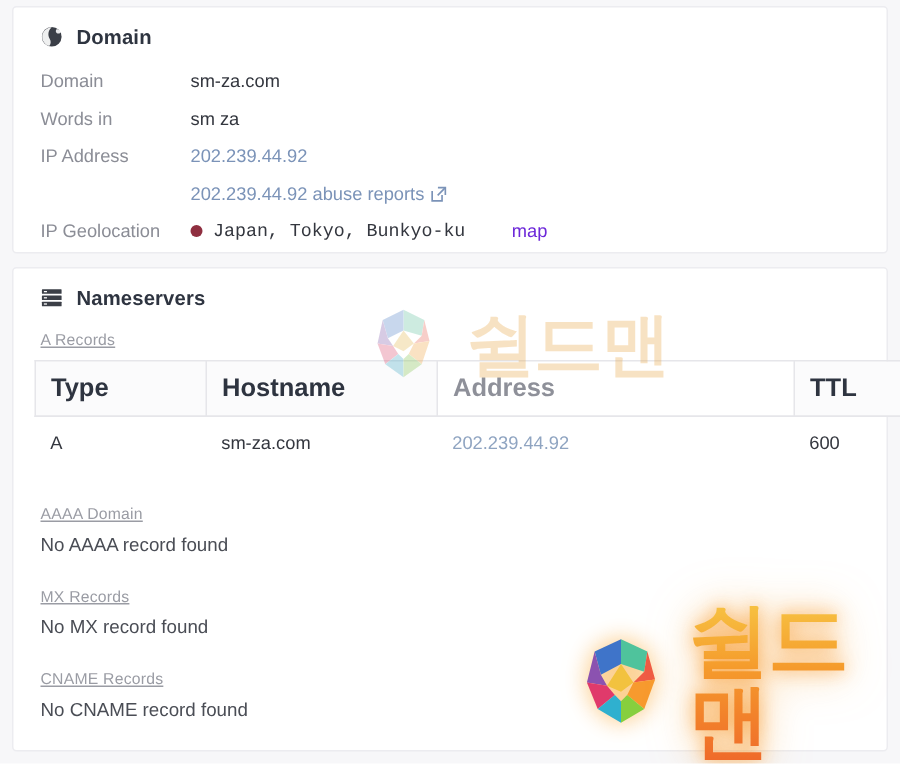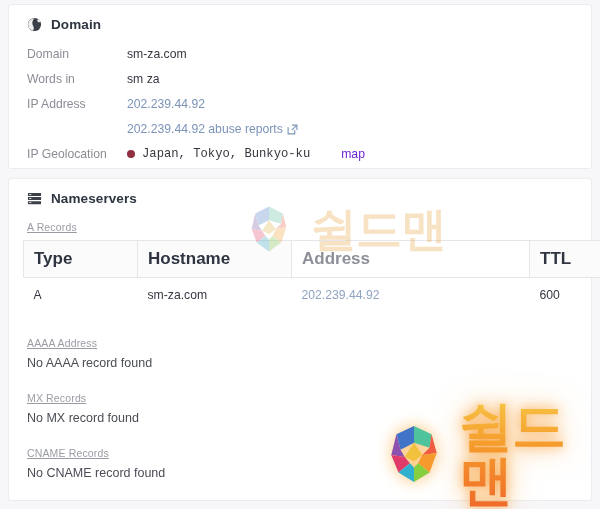--- a/index.html
+++ b/index.html
@@ -320,21 +320,21 @@
           <td class="addr">202.239.44.92</td>
           <td></td>
           <td>600</td>
 
         </tr>
       </tbody>
     </table>
 
     <div class="sec-gap"></div>
 
-    <div class="rec-label">AAAA Address</div>
+    <div class="rec-label">AAAA Domain</div>
     <div class="rec-none">No AAAA record found</div>
 
     <div class="sec-gap-sm"></div>
 
     <div class="rec-label">MX Records</div>
     <div class="rec-none">No MX record found</div>
 
     <div class="sec-gap-sm"></div>
 
     <div class="rec-label">CNAME Records</div>

